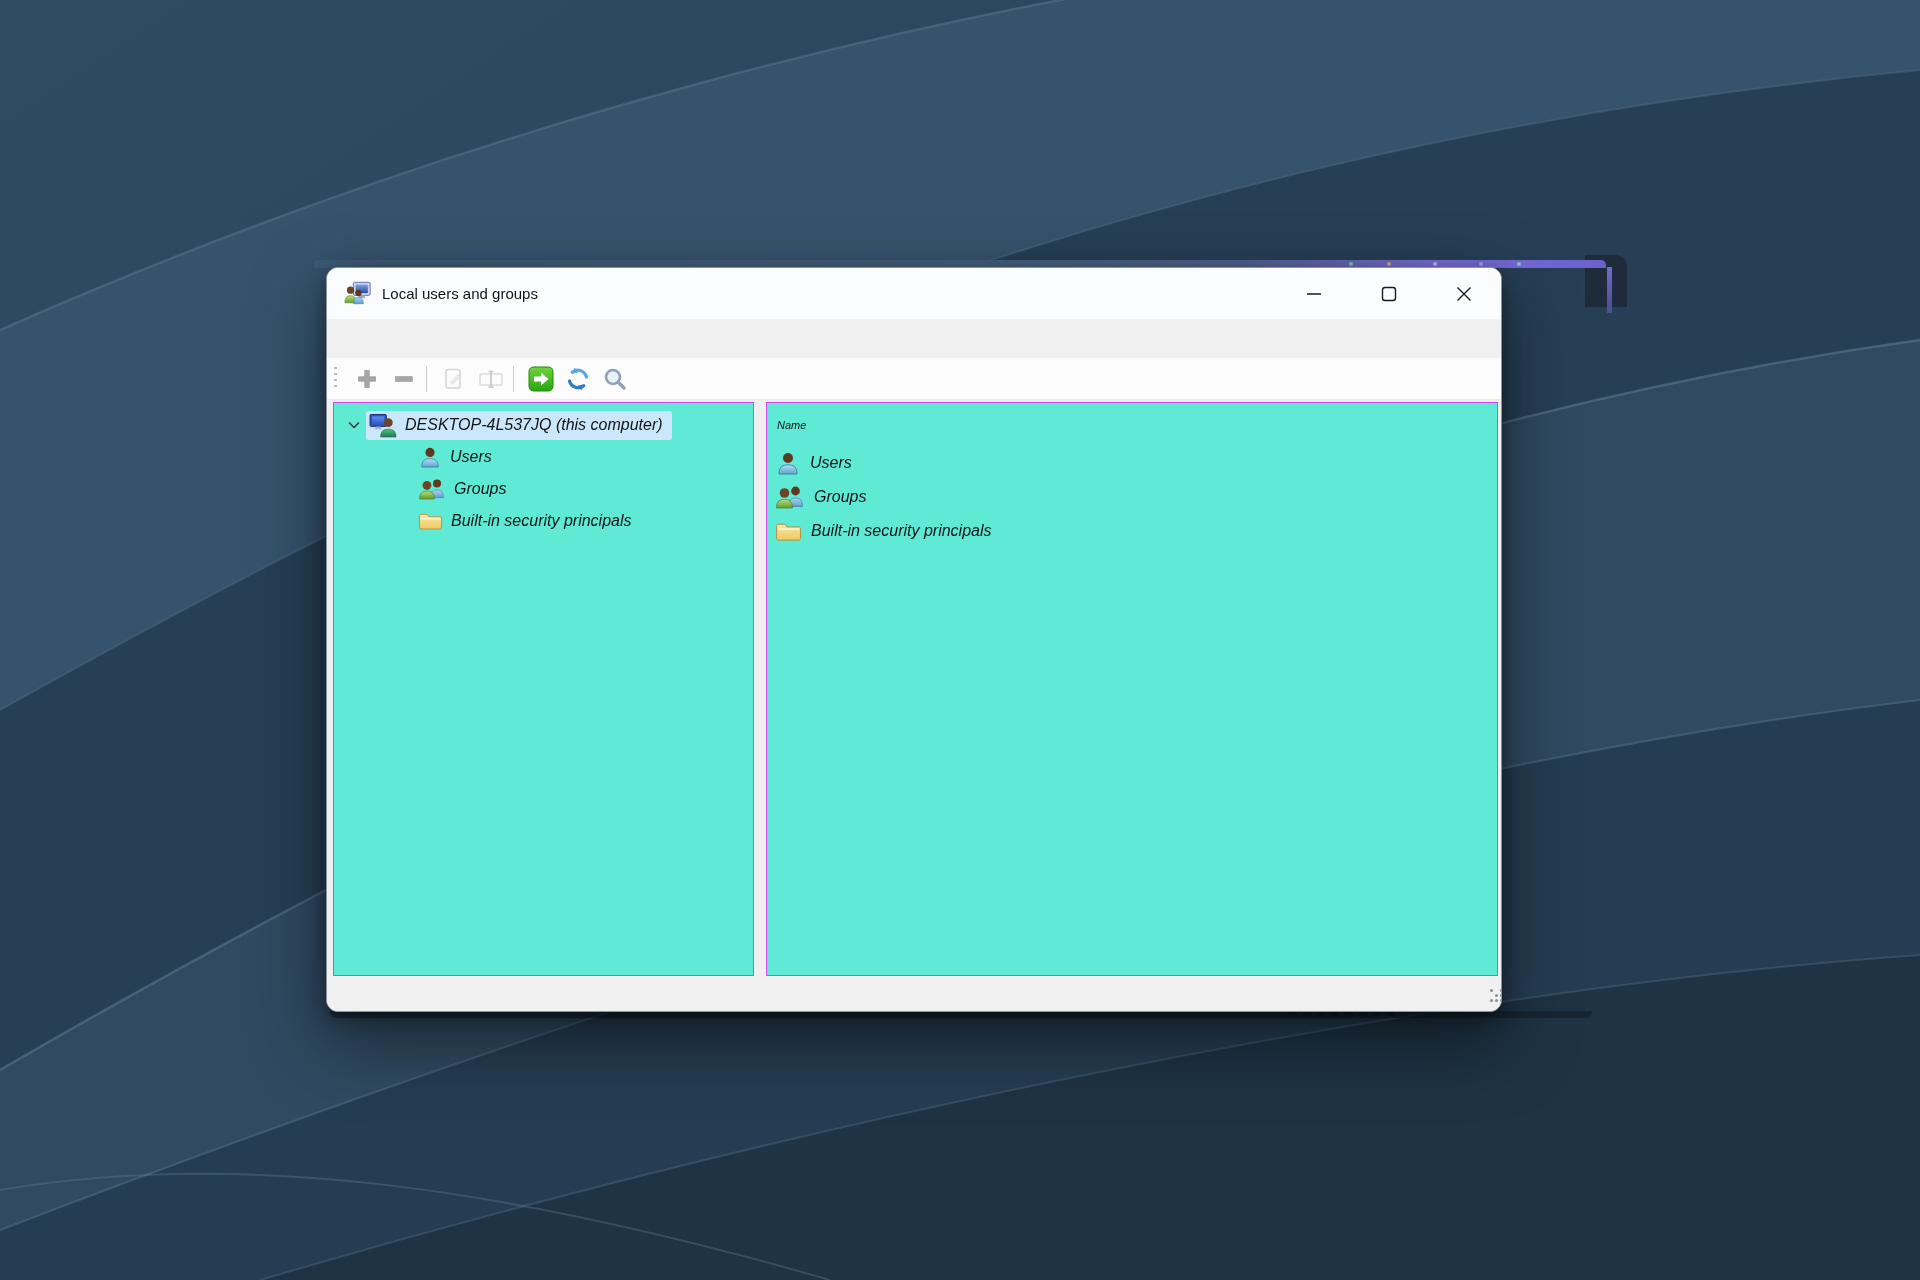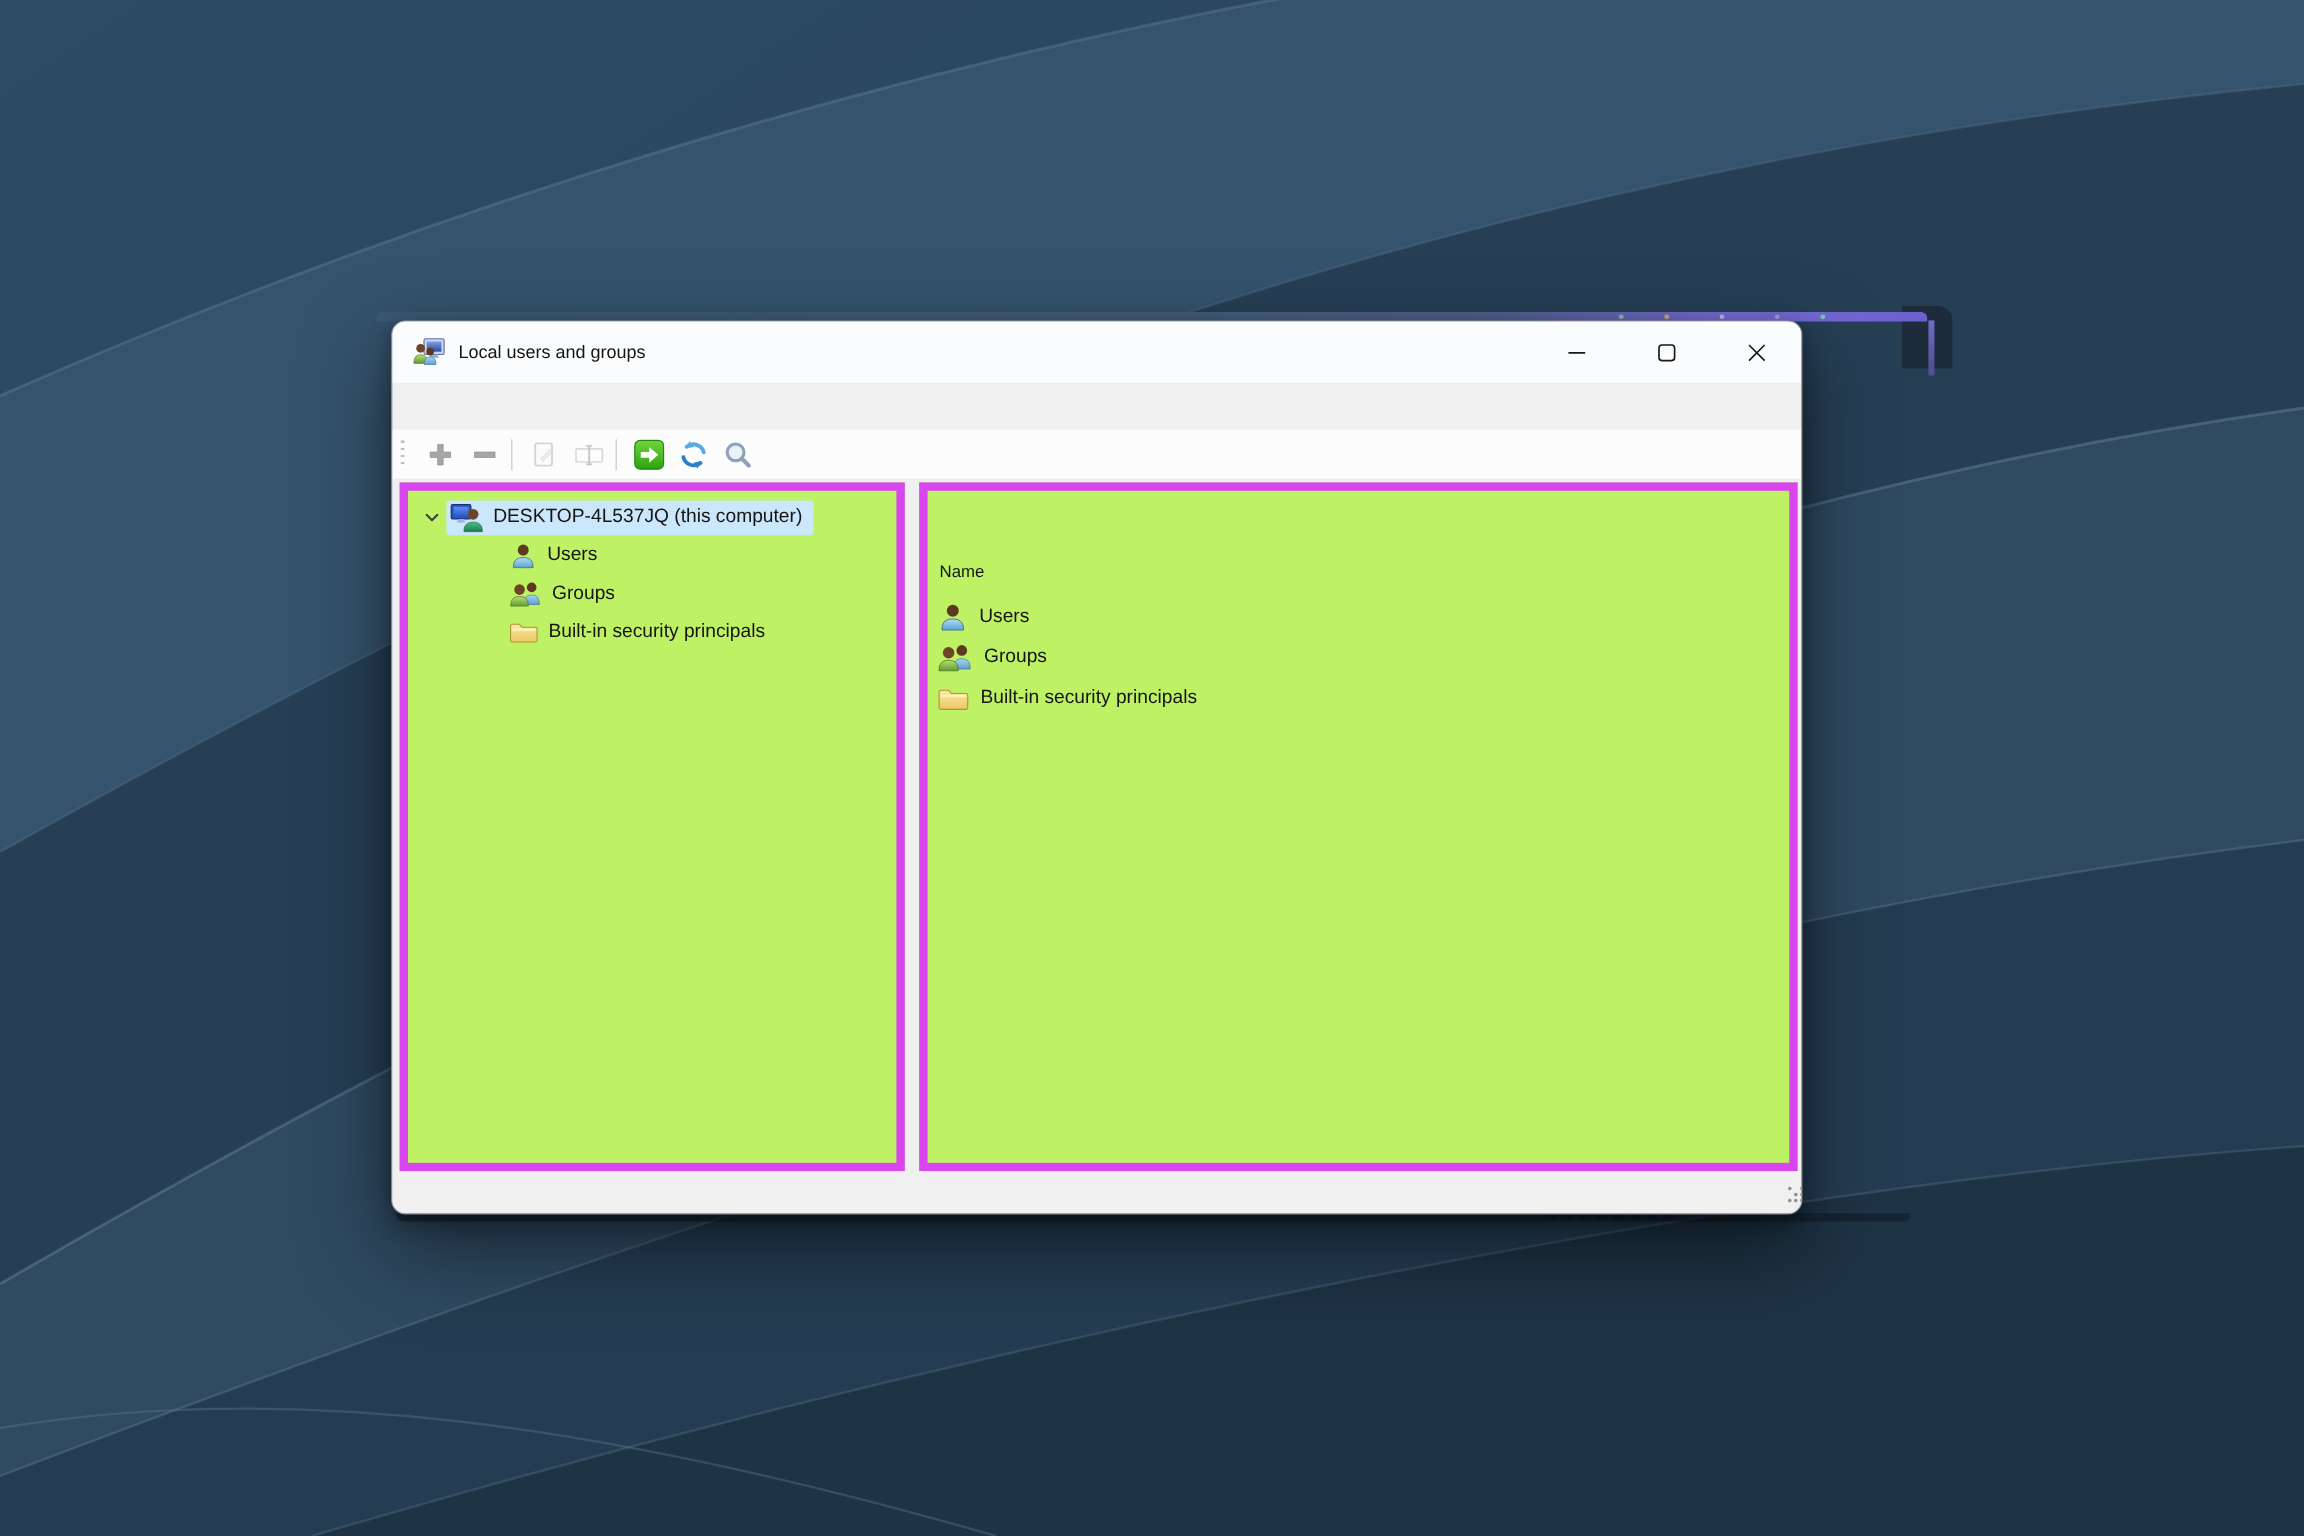--- a/index.html
+++ b/index.html
@@ -42,32 +42,32 @@
     border:1px solid #cdcdcd;border-radius:3px;background:#fff;font-size:14px;padding:0 8px;outline:none;}
 
   .toolbar{position:absolute;left:0;top:90px;right:0;height:42px;background:#fcfcfd;
     border-bottom:1px solid #ebebee;display:flex;align-items:center;padding-left:7px;box-sizing:border-box;}
   .tgrip{width:3px;height:24px;margin-right:11px;
     background:repeating-linear-gradient(to bottom,#bcbcbc 0 2px,transparent 2px 6px);}
   .tbtn{width:37px;height:34px;border:0;background:transparent;display:flex;align-items:center;justify-content:center;padding:0;}
   .tsep{width:1px;height:26px;background:#c9c9c9;margin:0 8px 0 4px;}
 
   .content{position:absolute;left:0;top:132px;right:0;bottom:35px;background:#f0f0f0;}
-  .pane{position:absolute;top:2px;bottom:0;background:#bef264;border:7px solid #d946ef;box-sizing:border-box;overflow:hidden;}
+  .pane{position:absolute;top:2px;bottom:0;background:#5eead4;border:1px solid #d946ef;box-sizing:border-box;overflow:hidden;font-style:italic;}
   .tree-pane{left:6px;width:421px;}
   .list-pane{left:439px;right:3px;}
 
   .tree{padding-top:6px;font-size:16px;color:#151515;}
   .tree-row{height:32px;display:flex;align-items:center;}
   .chev{width:18px;height:18px;margin-left:11px;margin-right:3px;display:flex;}
   .sel-wrap{display:inline-flex;align-items:center;background:#cbe7fb;border-radius:3px;padding:2px 9px 2px 3px;gap:7px;}
   .tree-row.child{padding-left:84px;gap:8px;}
   .ico{display:flex;flex:none;}
 
-  .col-header{height:43px;display:flex;align-items:center;padding-left:10px;font-size:14px;color:#151515;margin-top:45px;}
+  .col-header{height:43px;display:flex;align-items:center;padding-left:10px;font-size:11px;color:#151515;}
   .list-row{height:34px;display:flex;align-items:center;padding-left:8px;gap:9px;font-size:16px;color:#151515;}
 
   .statusbar{position:absolute;left:0;bottom:0;right:0;height:35px;background:#f0f0f1;}
   .grip-dots{position:absolute;right:8px;bottom:7px;width:15px;height:15px;}
   .grip-dots::before{content:"";position:absolute;left:0;top:0;width:3px;height:3px;border-radius:2px;background:#909090;
     box-shadow:10px 0 0 #909090, 5px 5px 0 #909090, 10px 5px 0 #909090, 0 10px 0 #909090, 5px 10px 0 #909090, 10px 10px 0 #909090;
     transform:translate(0,0);} 
   .grip-dots::before{left:auto;right:0;top:0;}
 </style>
 </head>

